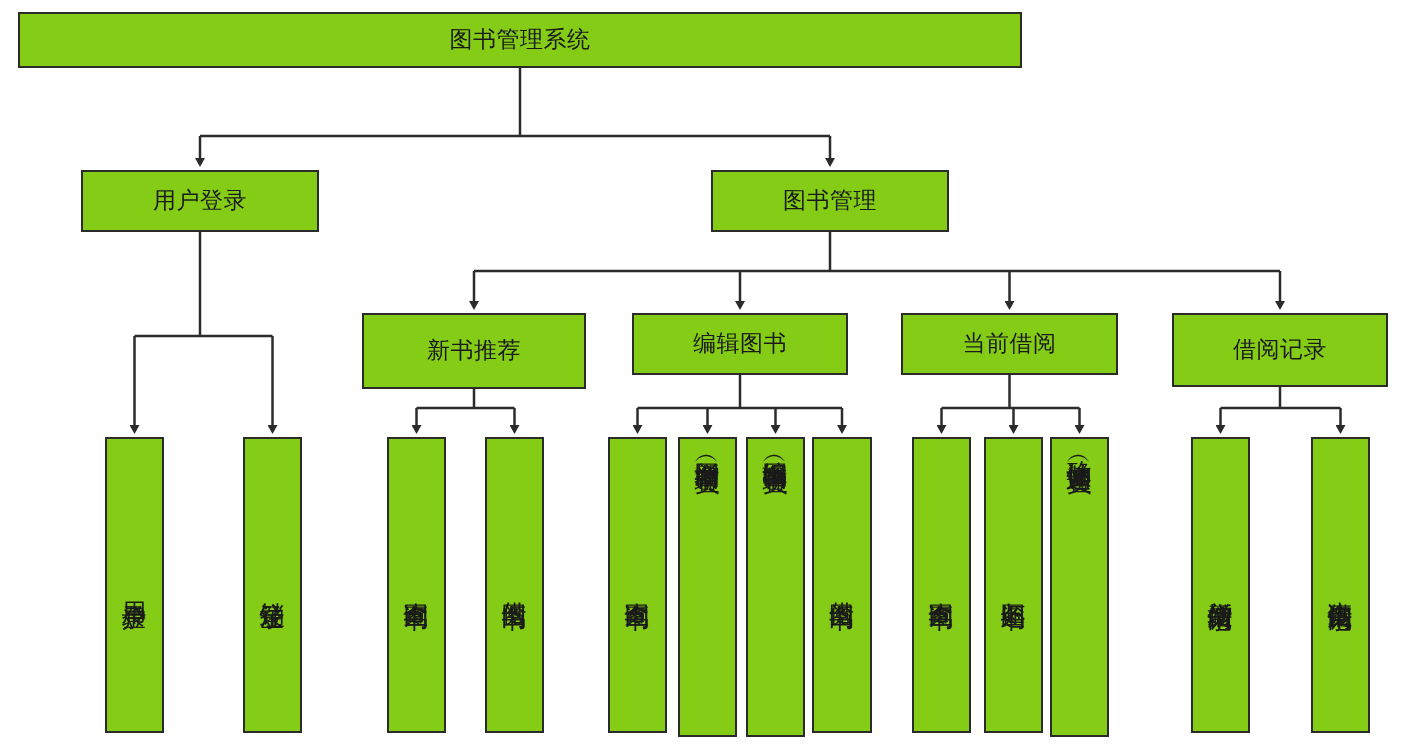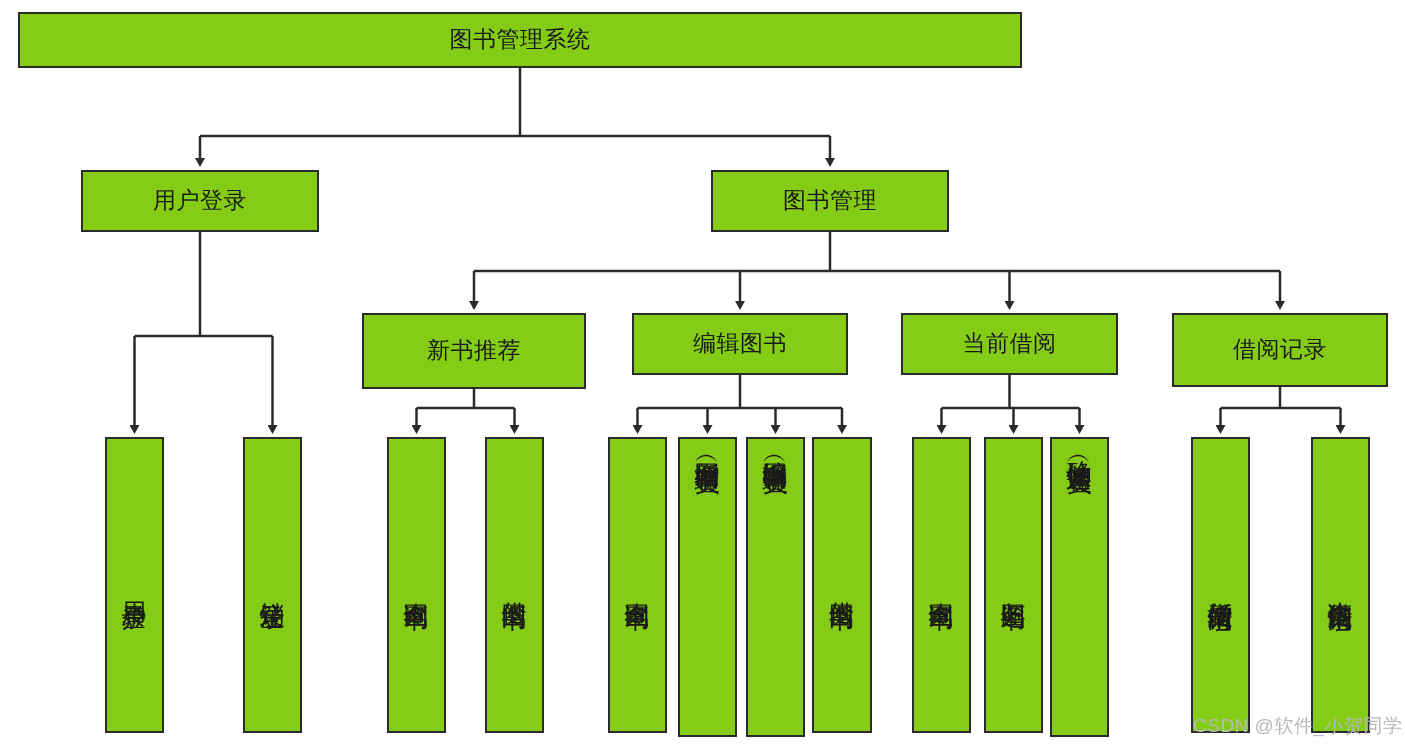--- a/index.html
+++ b/index.html
@@ -173,14 +173,13 @@
         <span class="node-label-v">确认归还（管理员）</span>
       </div>
       <div class="node-box node-box-leaf leaf-center" style="left: 1191px; top: 437px; width: 59px; height: 296px;">
         <span class="node-label-v">新增借阅记录</span>
       </div>
       <div class="node-box node-box-leaf leaf-center" style="left: 1311px; top: 437px; width: 59px; height: 296px;">
         <span class="node-label-v">查询借阅记录</span>
       </div>
     </div>
 
-  <div id="watermark">CSDN @软件_小贺同学</div>
 </div>
 
 </body></html>

